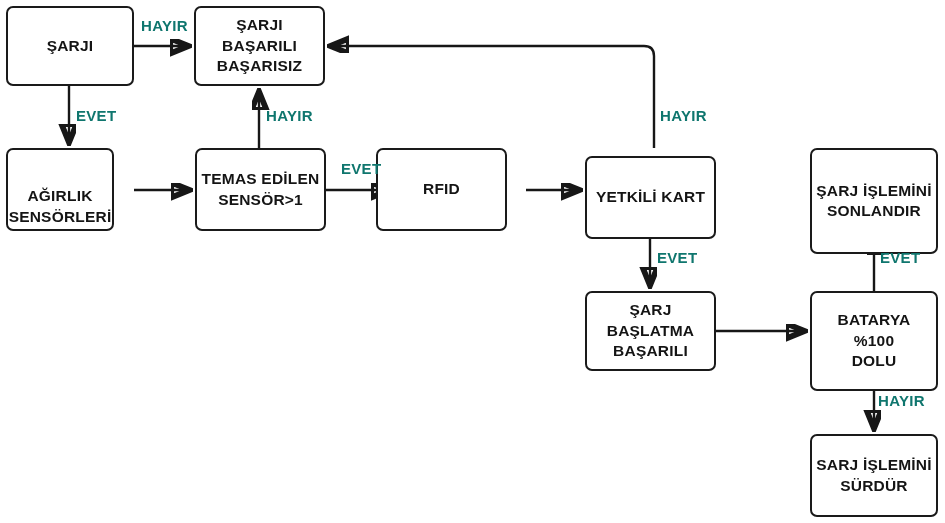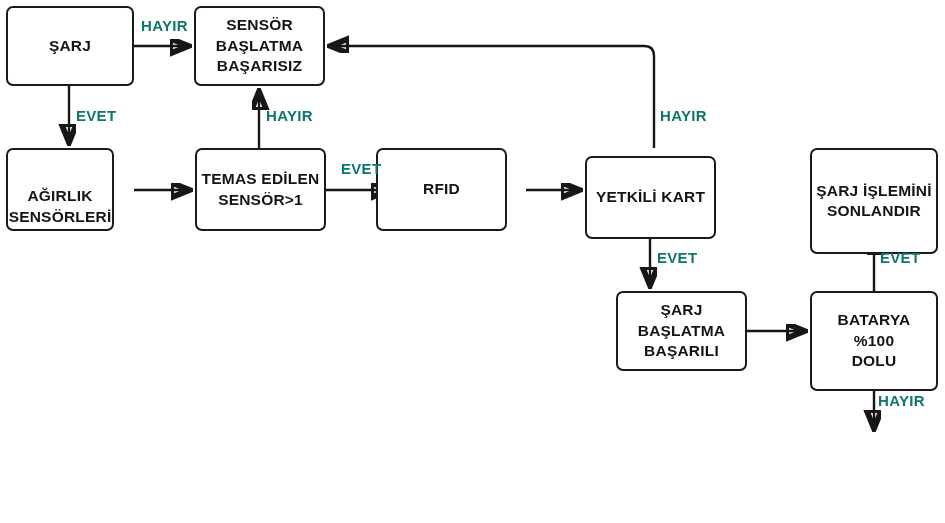--- a/index.html
+++ b/index.html
@@ -92,25 +92,25 @@
     <path d="M650,231 L650,285" marker-end="url(#arrow)"></path>
 
     <path d="M716,331 L804,331" marker-end="url(#arrow)"></path>
 
     <path d="M874,291 L874,237" marker-end="url(#arrow)"></path>
 
     <path d="M874,371 L874,428" marker-end="url(#arrow)"></path>
   </svg>
 
   <div class="node" style="left:6px; top:6px; width:128px; height:80px;">
-    <span class="nlabel">ŞARJ</span>
+    <span class="nlabel">ŞARJI</span>
   </div>
 
   <div class="node" style="left:194px; top:6px; width:131px; height:80px;">
-    <span class="nlabel">SENSÖR BAŞLATMA
+    <span class="nlabel">ŞARJI BAŞARILI
 BAŞARISIZ</span>
   </div>
 
   <div class="node" style="left:6px; top:148px; width:108px; height:83px;align-items:flex-end;">
     <span class="nlabel">AĞIRLIK
 SENSÖRLERİ</span>
   </div>
 
   <div class="node" style="left:195px; top:148px; width:131px; height:83px;">
     <span class="nlabel">TEMAS EDİLEN
@@ -123,30 +123,34 @@
 
   <div class="node" style="left:585px; top:148px; width:131px; height:83px;margin-top:8px;">
     <span class="nlabel">YETKİLİ KART</span>
   </div>
 
   <div class="node" style="left:810px; top:148px; width:128px; height:106px;">
     <span class="nlabel">ŞARJ İŞLEMİNİ
 SONLANDIR</span>
   </div>
 
-  <div class="node" style="left:585px; top:291px; width:131px; height:80px;margin-left:31px;">
+  <div class="node" style="left:585px; top:291px; width:131px; height:80px;">
     <span class="nlabel">ŞARJ BAŞLATMA
 BAŞARILI</span>
   </div>
 
   <div class="node" style="left:810px; top:291px; width:128px; height:100px;">
     <span class="nlabel">BATARYA %100
 DOLU</span>
   </div>
 
+  <div class="node" style="left:810px; top:434px; width:128px; height:83px;">
+    <span class="nlabel">SARJ İŞLEMİNİ
+SÜRDÜR</span>
+  </div>
 
   <div class="edge-label" style="left:141px; top:17px;">HAYIR</div>
 
   <div class="edge-label" style="left:76px; top:107px;">EVET</div>
 
   <div class="edge-label" style="left:266px; top:107px;">HAYIR</div>
 
   <div class="edge-label" style="left:341px; top:160px;">EVET</div>
 
   <div class="edge-label" style="left:660px; top:107px;">HAYIR</div>

